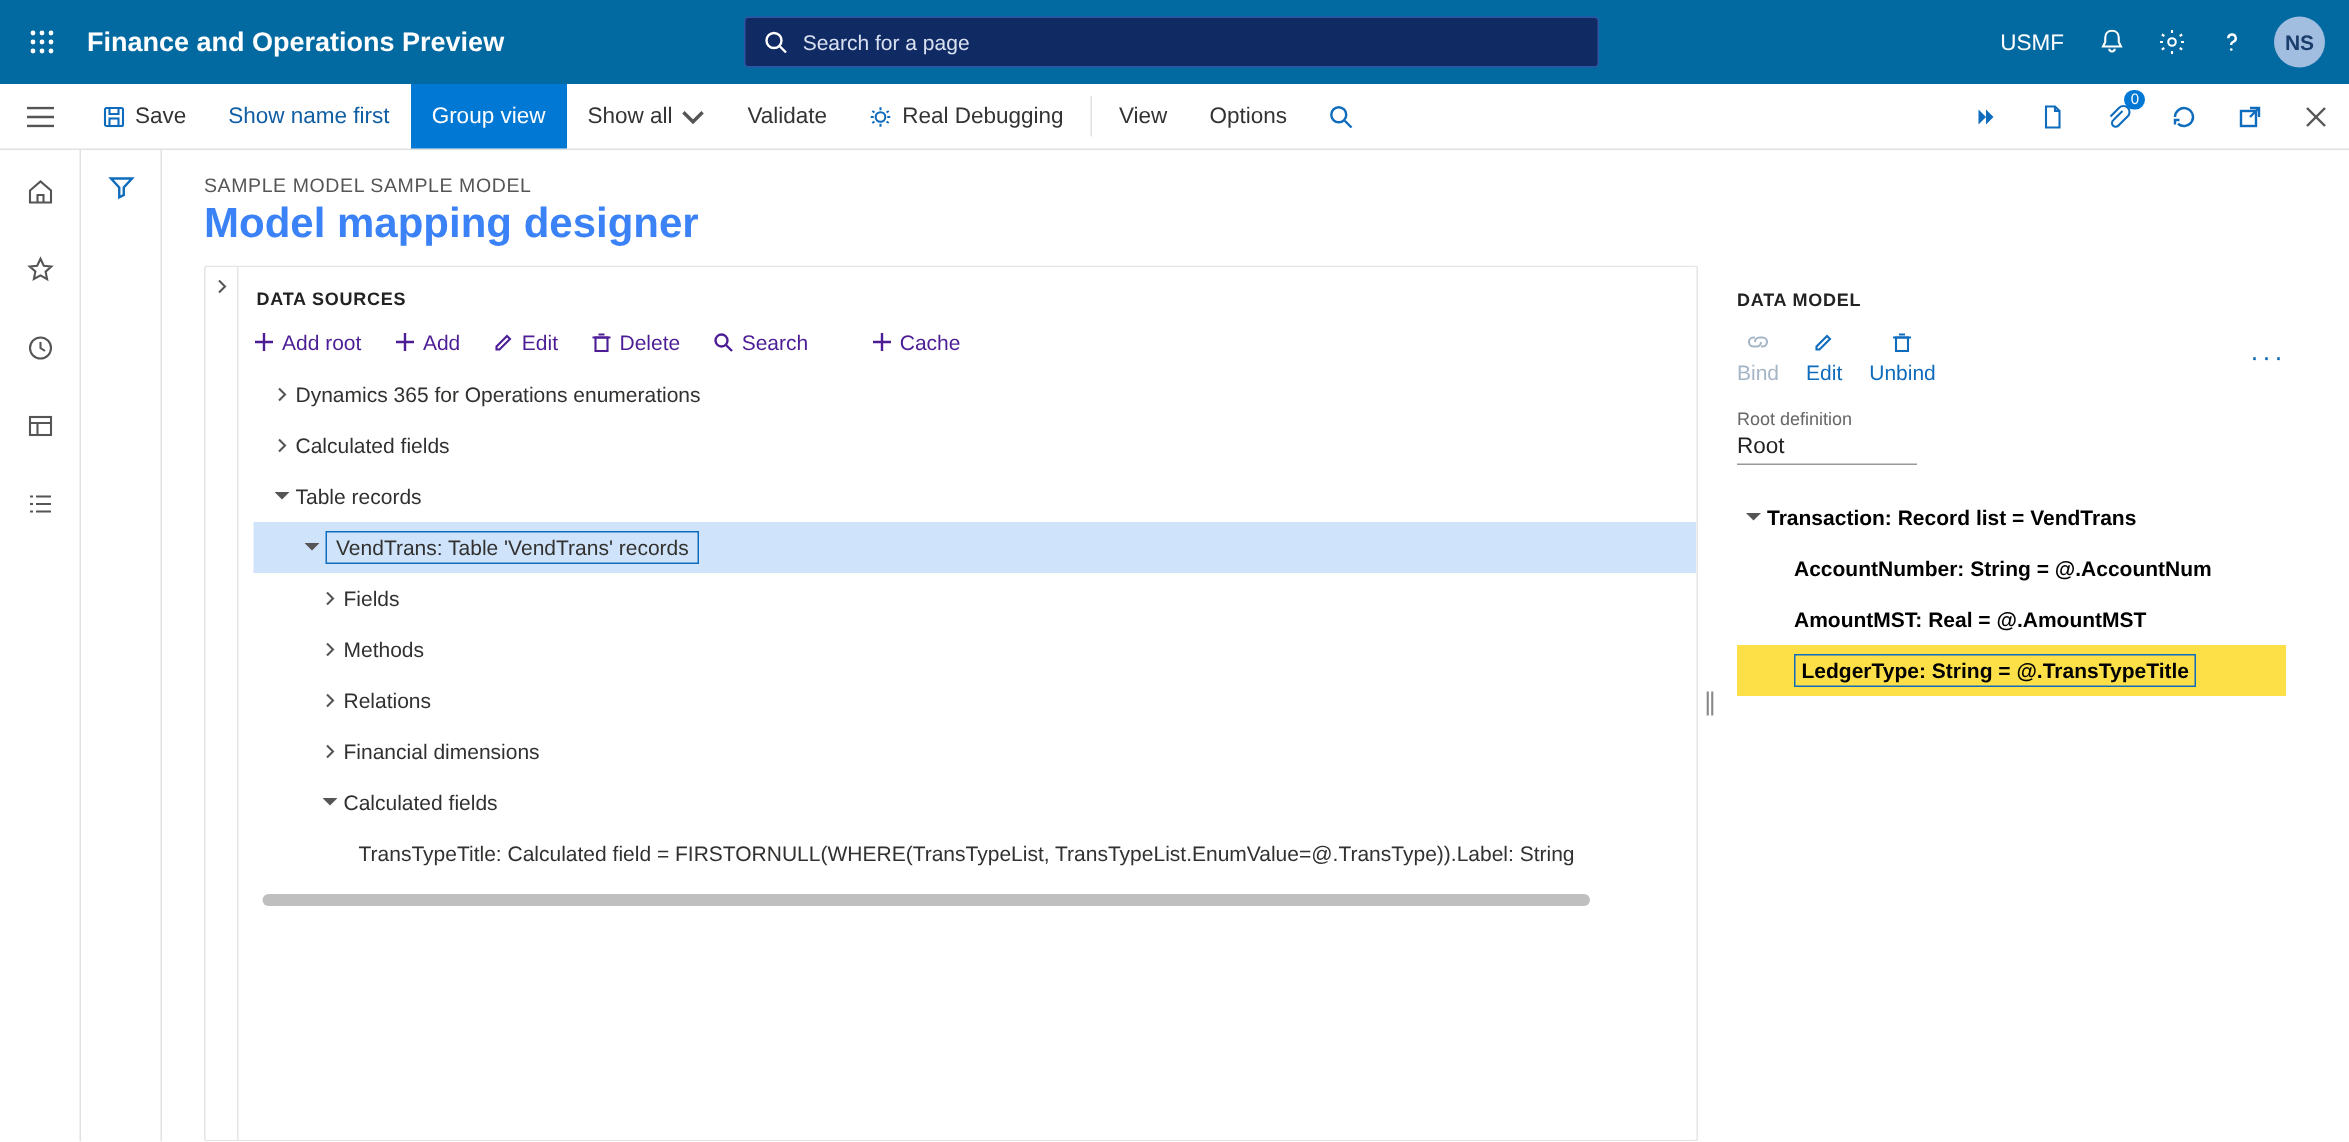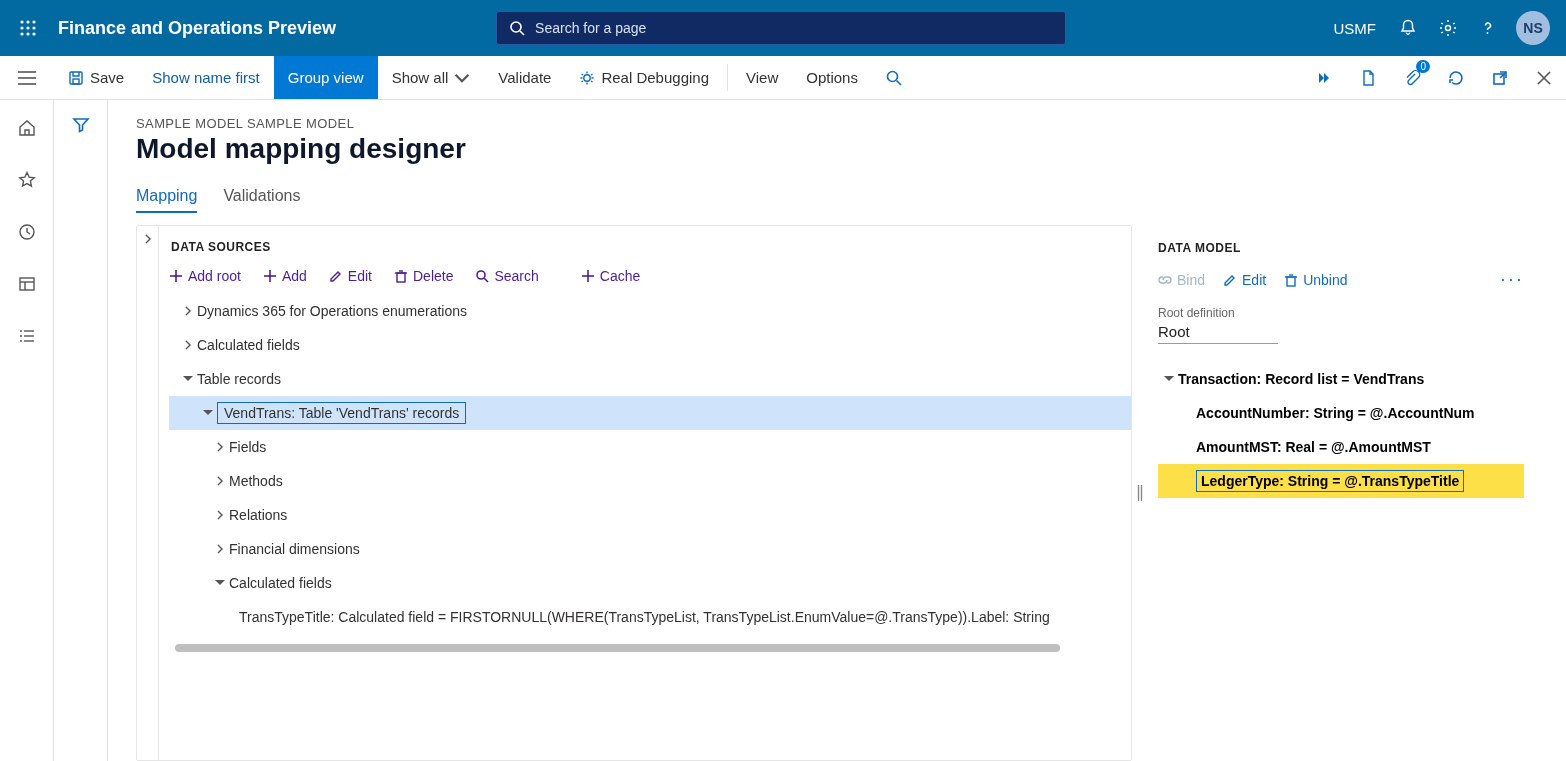--- a/index.html
+++ b/index.html
@@ -36,21 +36,21 @@
 
 .body-area { display: flex; height: calc(761px - 56px - 44px); }
 .leftrail { width: 54px; border-right: 1px solid #e1e1e1; display: flex; flex-direction: column; align-items: center; padding-top: 16px; gap: 28px; }
 .leftrail .rail-icon { width: 24px; height: 24px; display: flex; align-items: center; justify-content: center; cursor: pointer; color: #555; }
 .filterpane { width: 54px; border-right: 1px solid #e1e1e1; display: flex; justify-content: center; padding-top: 16px; }
 .filterpane .funnel { color: #0f6cbd; cursor: pointer; }
 
 .main { flex: 1; display: flex; overflow: hidden; }
 .content { flex: 1; padding: 16px 24px 0 28px; display: flex; flex-direction: column; overflow: hidden; }
 .breadcrumb { font-size: 13px; color: #555; letter-spacing: 0.4px; }
-.page-title { font-size: 28px; font-weight: 600; color: #0f172a; margin-top: 2px; }
+.page-title { font-size: 28px; font-weight: 600; color: #3b82f6; margin-top: 2px; }
 
 .tabs { display: flex; gap: 26px; margin-top: 22px; border-bottom: 0; }
 .tab { font-size: 16px; padding-bottom: 6px; color: #555; cursor: pointer; }
 .tab.active { color: #0f6cbd; border-bottom: 2px solid #0f6cbd; font-weight: 400; }
 
 .panels { flex: 1; display: flex; margin-top: 12px; overflow: hidden; }
 .ds-panel { flex: 1; border: 1px solid #e5e5e5; border-radius: 2px; background: #fff; display: flex; overflow: hidden; }
 .ds-collapsed-handle { width: 22px; border-right: 1px solid #e5e5e5; display: flex; align-items: flex-start; justify-content: center; padding-top: 8px; cursor: pointer; }
 .ds-body { flex: 1; padding: 14px 0 14px 10px; overflow: auto; }
 .ds-section-hdr { font-size: 12px; font-weight: 700; letter-spacing: 0.5px; color: #222; padding-left: 2px; }
@@ -72,21 +72,21 @@
 
 .hscroll-fake { height: 8px; background: #bfbfbf; border-radius: 4px; margin: 10px 14px 0 6px; width: 92%; }
 
 .splitter-handle { width: 16px; display: flex; align-items: center; justify-content: center; cursor: col-resize; }
 .splitter-handle svg { color: #888; }
 
 
 .dm-panel { width: 394px; padding: 16px 18px 0 10px; border-left: 0; overflow: hidden; }
 .dm-hdr { font-size: 12px; font-weight: 700; letter-spacing: 0.5px; color: #222; }
 .dm-actions { display: flex; gap: 18px; margin: 14px 0; color: #0f6cbd; font-size: 14px; align-items: center; }
-.dm-act { display: flex; align-items: center; gap: 5px; cursor: pointer; }
+.dm-act { display: flex; align-items: center; gap: 5px; cursor: pointer; flex-direction: column; }
 .dm-act.disabled { color: #a5b6c7; cursor: default; }
 .dm-act svg { width: 14px; height: 14px; }
 .dm-more { color: #0f6cbd; font-size: 18px; cursor: pointer; letter-spacing: 2px; margin-left: auto; }
 
 .dm-root-label { font-size: 12px; color: #666; margin-top: 16px; }
 .dm-root-value { font-size: 15px; color: #222; border-bottom: 1px solid #999; padding: 3px 0; width: 120px; }
 
 .dm-tree { margin-top: 18px; font-size: 14px; }
 .dm-row { display: flex; align-items: center; height: 34px; cursor: pointer; padding-right: 6px; white-space: nowrap; }
 .dm-ind0 { padding-left: 2px; }
@@ -277,24 +277,20 @@
           <path d="M2 3h14l-5.5 6v5l-3 1.5V9z"></path>
         </svg>
     </span>
   </div>
 
   <div class="main">
     <div class="content">
       <div class="breadcrumb">SAMPLE MODEL SAMPLE MODEL</div>
       <div class="page-title">Model mapping designer</div>
 
-      <div class="tabs">
-        <div class="tab active">Mapping</div>
-        <div class="tab">Validations</div>
-      </div>
 
       <div class="panels">
 
         <div class="ds-panel">
           <div class="ds-collapsed-handle">
             <svg width="8" height="10" viewBox="0 0 8 10" fill="none" stroke="#555" stroke-width="1.4">
                 <path d="M2 1l4 4-4 4"></path>
               </svg>
           </div>
           <div class="ds-body">

